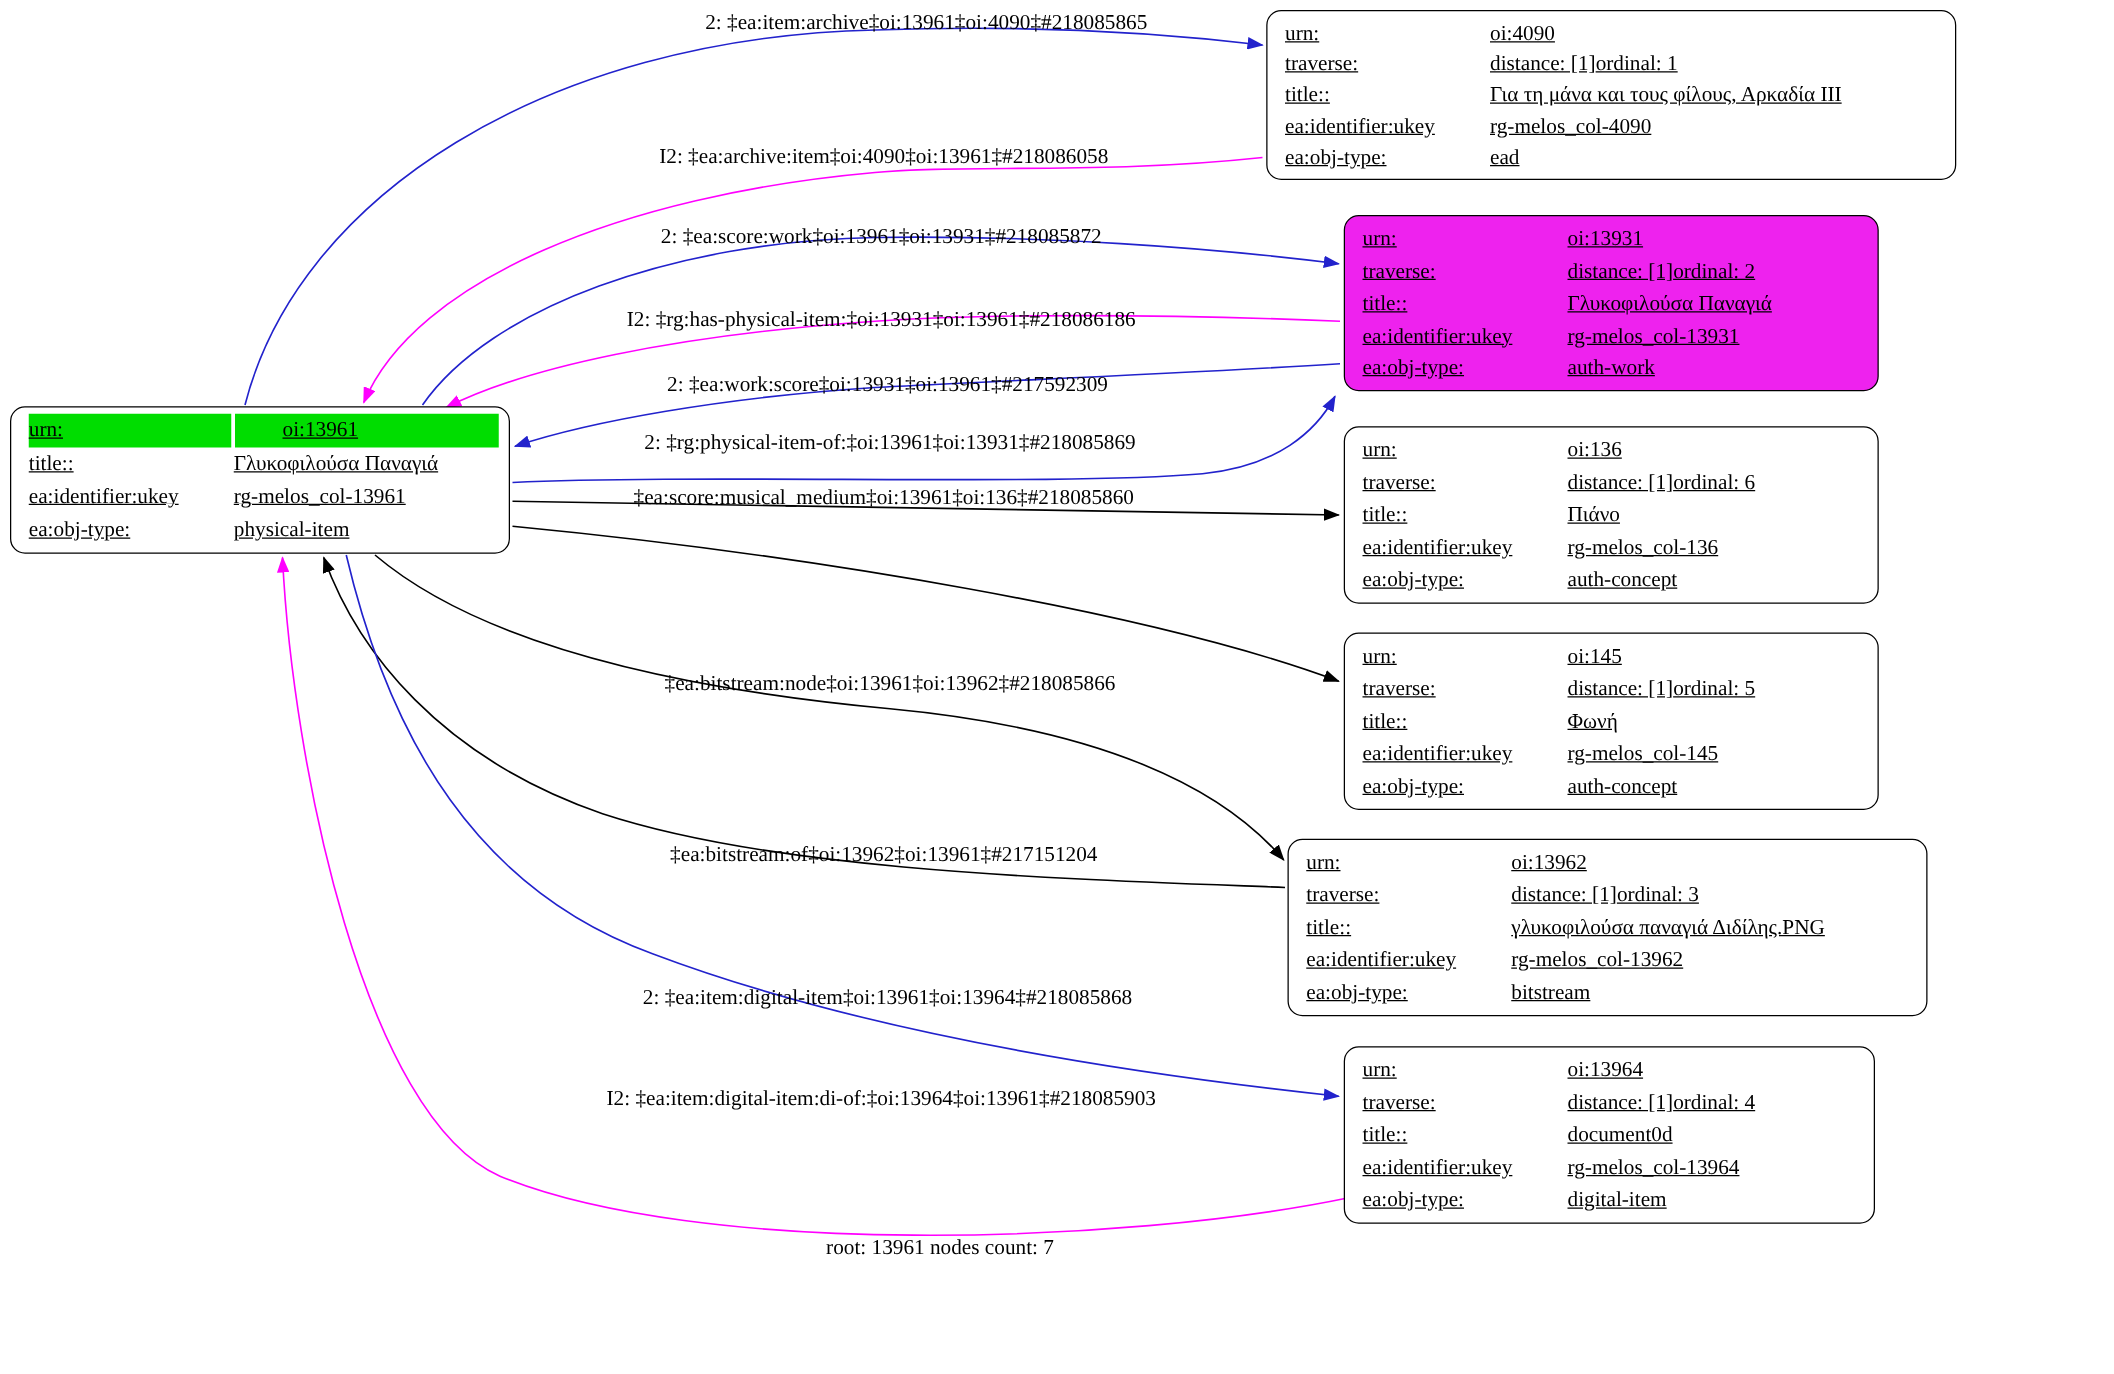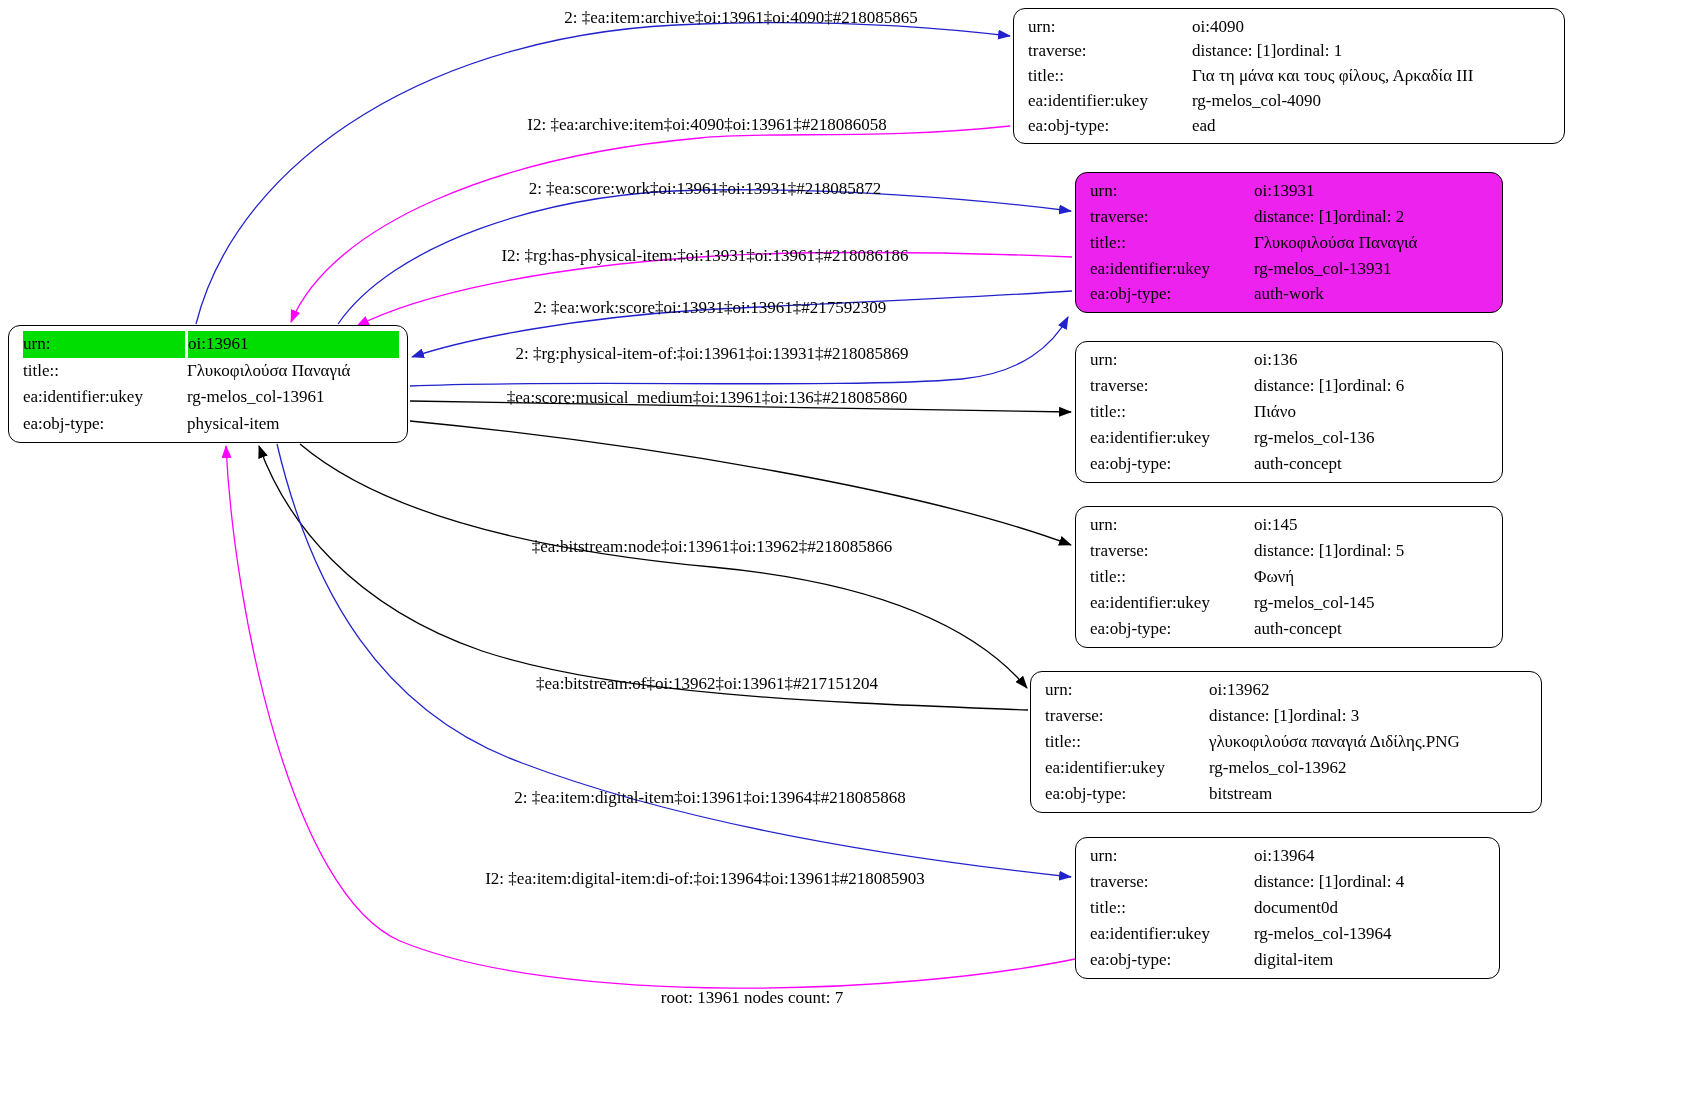--- a/index.html
+++ b/index.html
@@ -7,26 +7,26 @@
     position:relative;width:1691px;height:1099px;overflow:hidden;
     font-family:"Liberation Serif", serif;color:#000;background:#fff;
   }
   svg.edges{position:absolute;left:0;top:0;width:1691px;height:1099px;pointer-events:none;}
   .node{
     position:absolute;background:#fff;border:1px solid #000;border-radius:12px;
     display:flex;flex-direction:column;justify-content:space-evenly;
     font-size:17px;line-height:1.15;padding:5px 2px;box-sizing:border-box;
   }
   .node.focus{background:var(--focus-node-fill,#ee22ee);}
-  .row{display:flex;align-items:center;flex:1;padding:0 6px 0 12px;}
+  .row{display:flex;align-items:center;flex:1;padding:0 6px 0 12px;text-decoration:underline;}
   .lbl{flex:0 0 164px;white-space:nowrap;}
   .val{white-space:nowrap;}
   .val2{white-space:nowrap;}
   .hl-row .lbl{flex:0 0 162px;margin-right:3px;align-self:stretch;display:flex;align-items:center;background:var(--root-highlight,#00dd00);}
-  .hl-row .val{flex:1;align-self:stretch;display:flex;align-items:center;background:var(--root-highlight,#00dd00);}
+  .hl-row .val{flex:1;align-self:stretch;display:flex;align-items:center;background:var(--root-highlight,#00dd00);padding-left:38px;}
   .edge-label,.footer-label{
     position:absolute;transform:translateX(-50%);white-space:nowrap;font-size:17px;color:#000;
   }
   path.edge{fill:none;stroke-width:1.3px;}
 </style>
 </head>
 <body>
 
 <div class="canvas">
 

